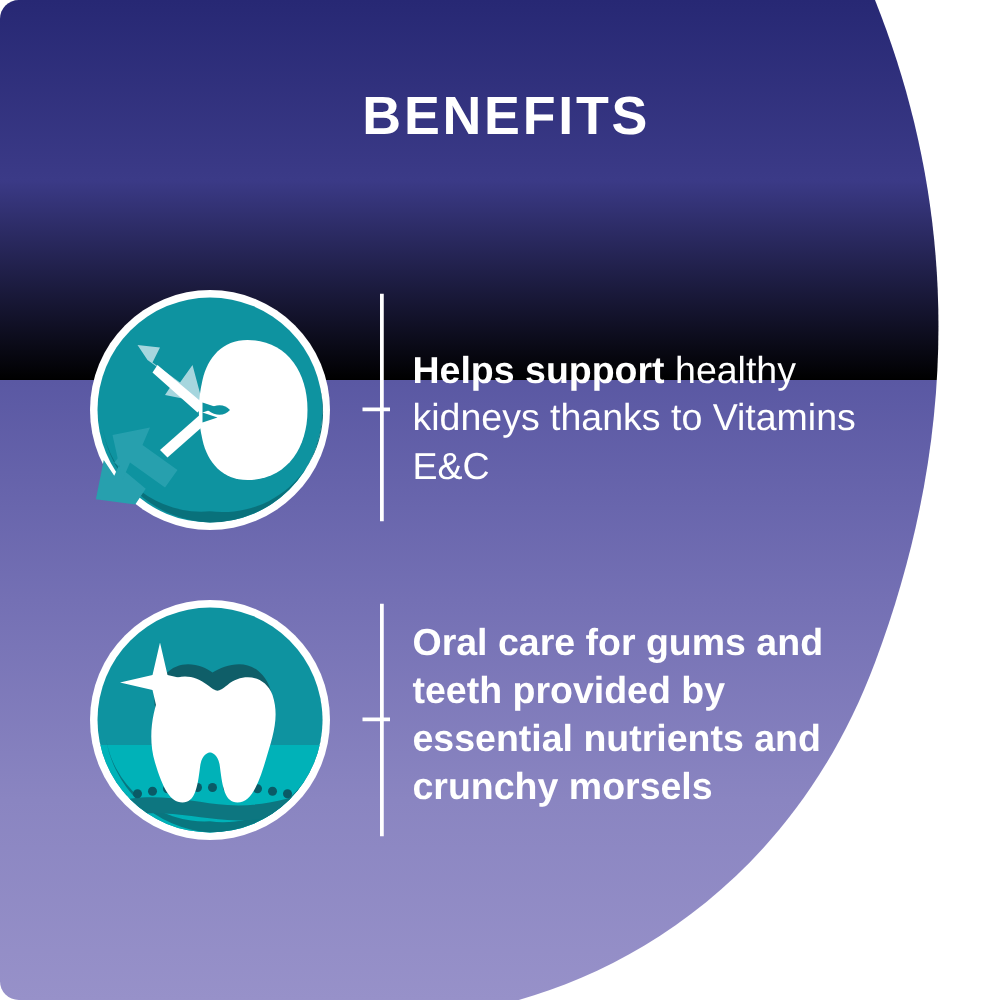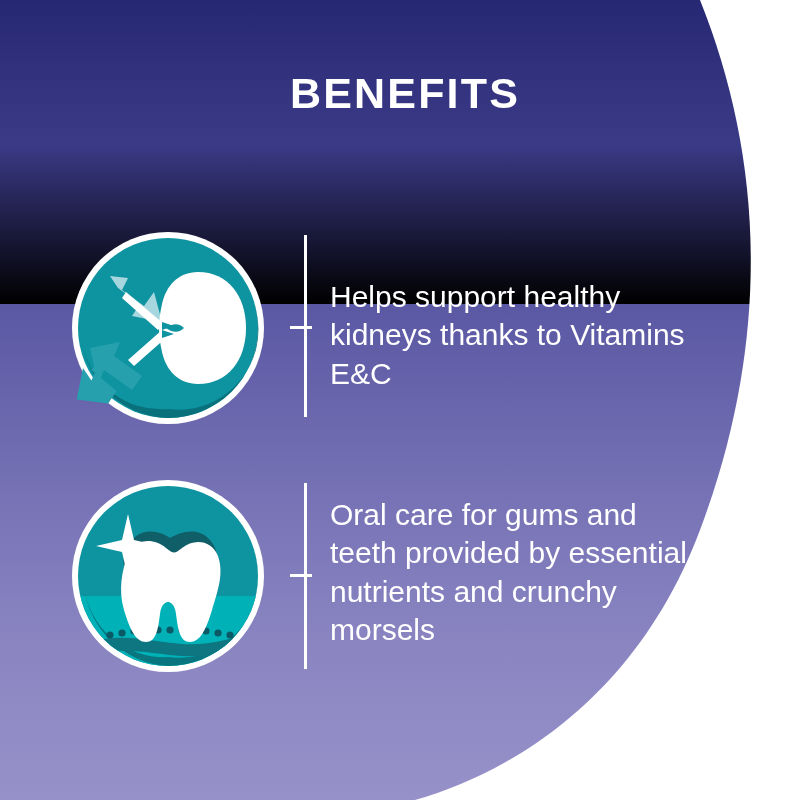--- a/index.html
+++ b/index.html
@@ -7,20 +7,21 @@
     padding: 0;
     background: #ffffff;
   }
   #canvas {
     position: relative;
     width: 800px;
     height: 800px;
     overflow: hidden;
     background: #ffffff;
     font-family: "Liberation Sans", sans-serif;
+    border-radius: 15px;
   }
 
   
   .bg-shape {
     position: absolute;
     left: 0;
     top: 0;
     width: 800px;
     height: 800px;
   }
@@ -84,21 +85,21 @@
 
   
   .btext {
     position: absolute;
     left: 330px;
     color: #ffffff;
     font-size: 30px;
     line-height: 1.28;
     width: 380px;
   }
-  .btext .strong { font-weight: normal; }
+  .btext .strong { font-weight: bold; }
   .btext .normal { font-weight: normal; }
   .bt1 { top: 48px; }
   .bt2 { top: 18px; font-weight: bold; }
 </style>
 </head>
 <body>
 
 <div id="canvas">
 
   <svg class="bg-shape" viewBox="0 0 800 800" preserveAspectRatio="none">

